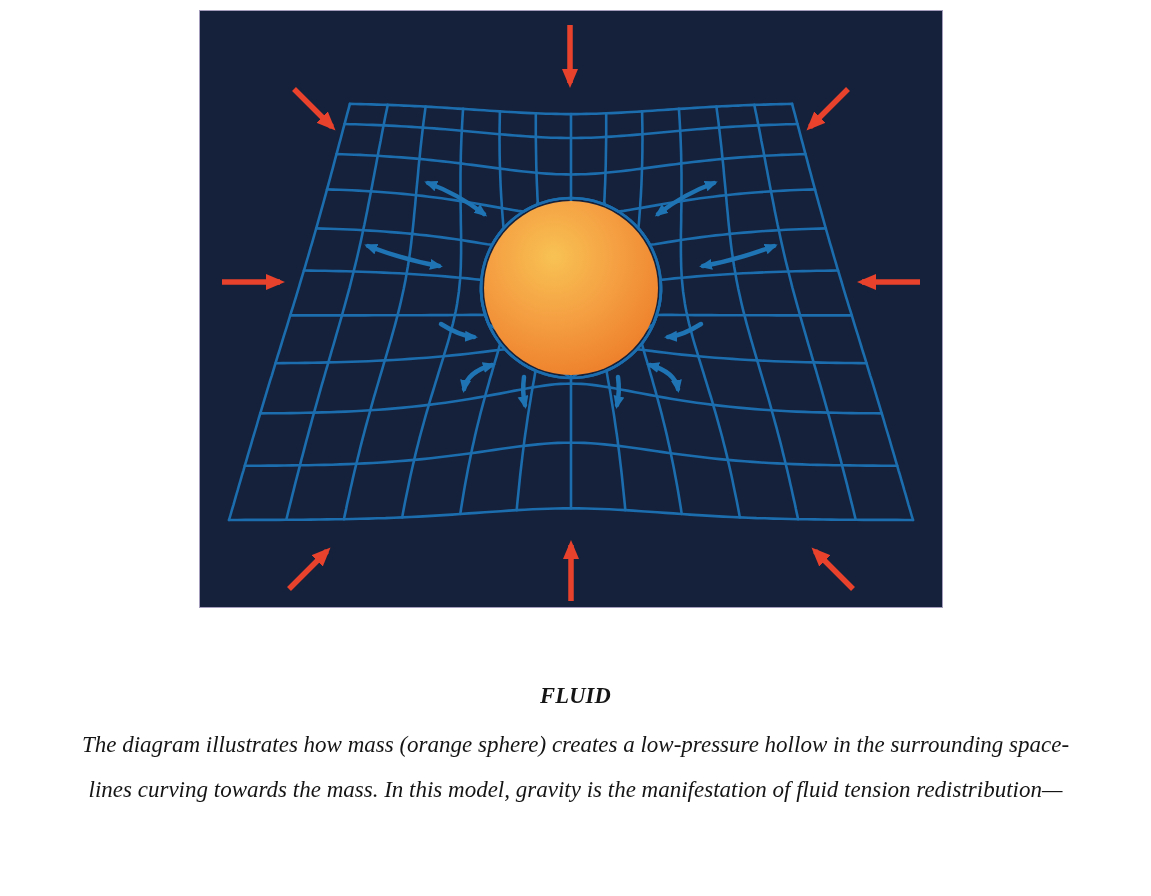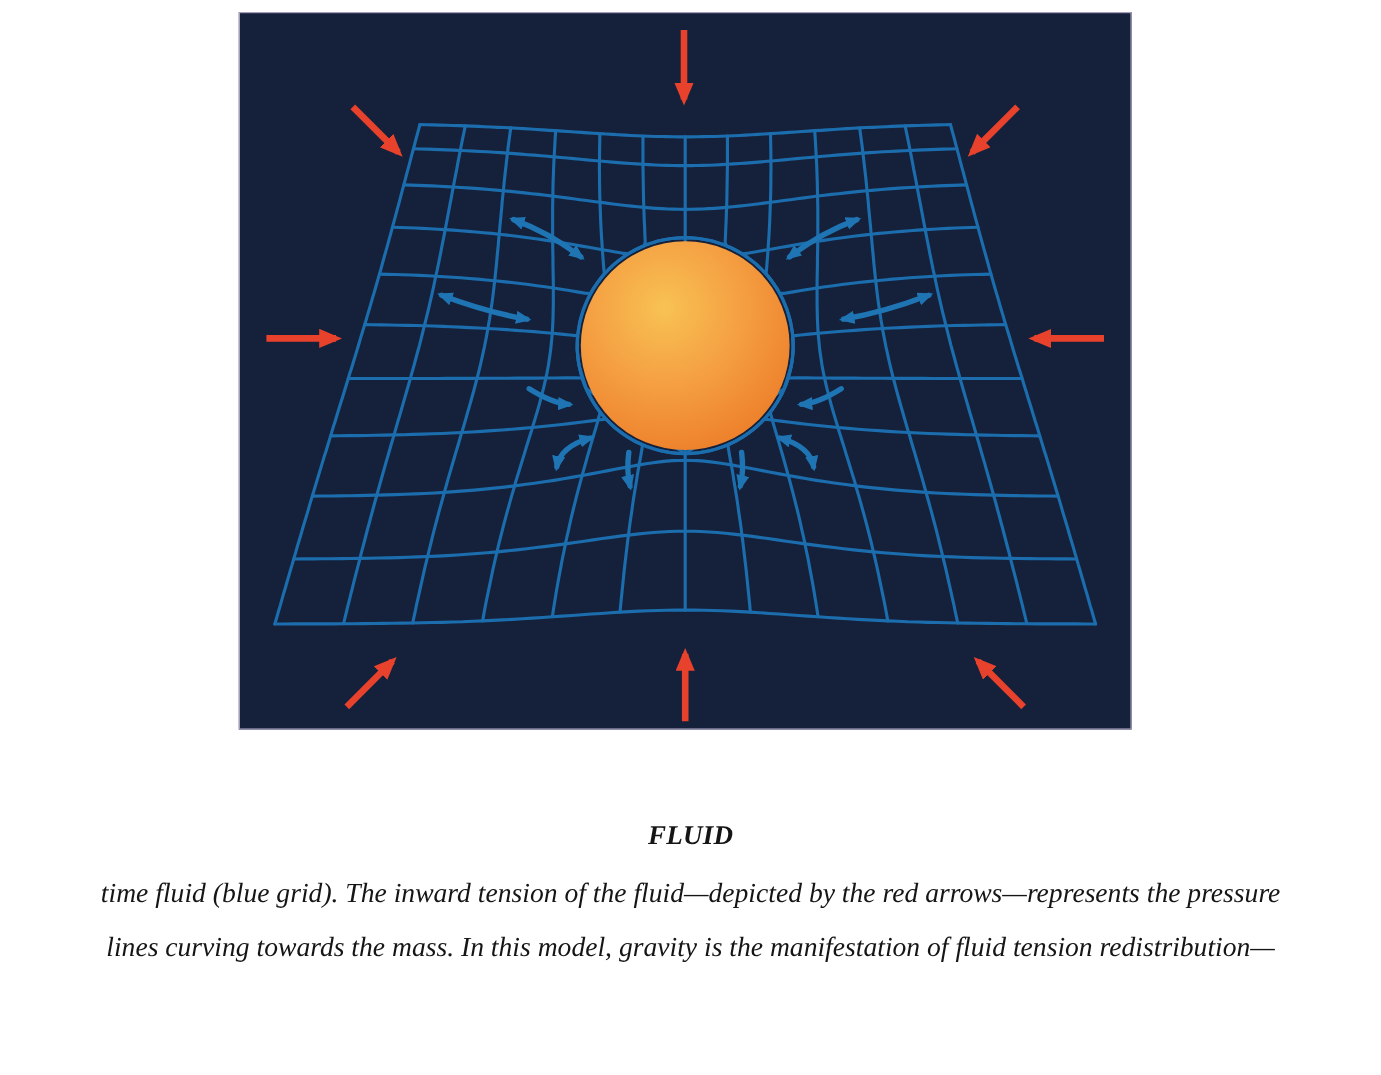--- a/index.html
+++ b/index.html
@@ -110,18 +110,18 @@
       </g>
     </svg>
   </div>
 
   <div class="caption">
     <div class="caption-title">
       <br>
       <span>FLUID</span>
     </div>
     <div class="caption-body">
-      <p>time fluid (blue grid). The inward tension of the fluid—depicted by the red arrows—represents the pressure</p>
+      <p>The diagram illustrates how mass (orange sphere) creates a low-pressure hollow in the surrounding space-</p>
       <p>lines curving towards the mass. In this model, gravity is the manifestation of fluid tension redistribution—</p>
     </div>
   </div>
 
 </div>
 
 </body></html>

